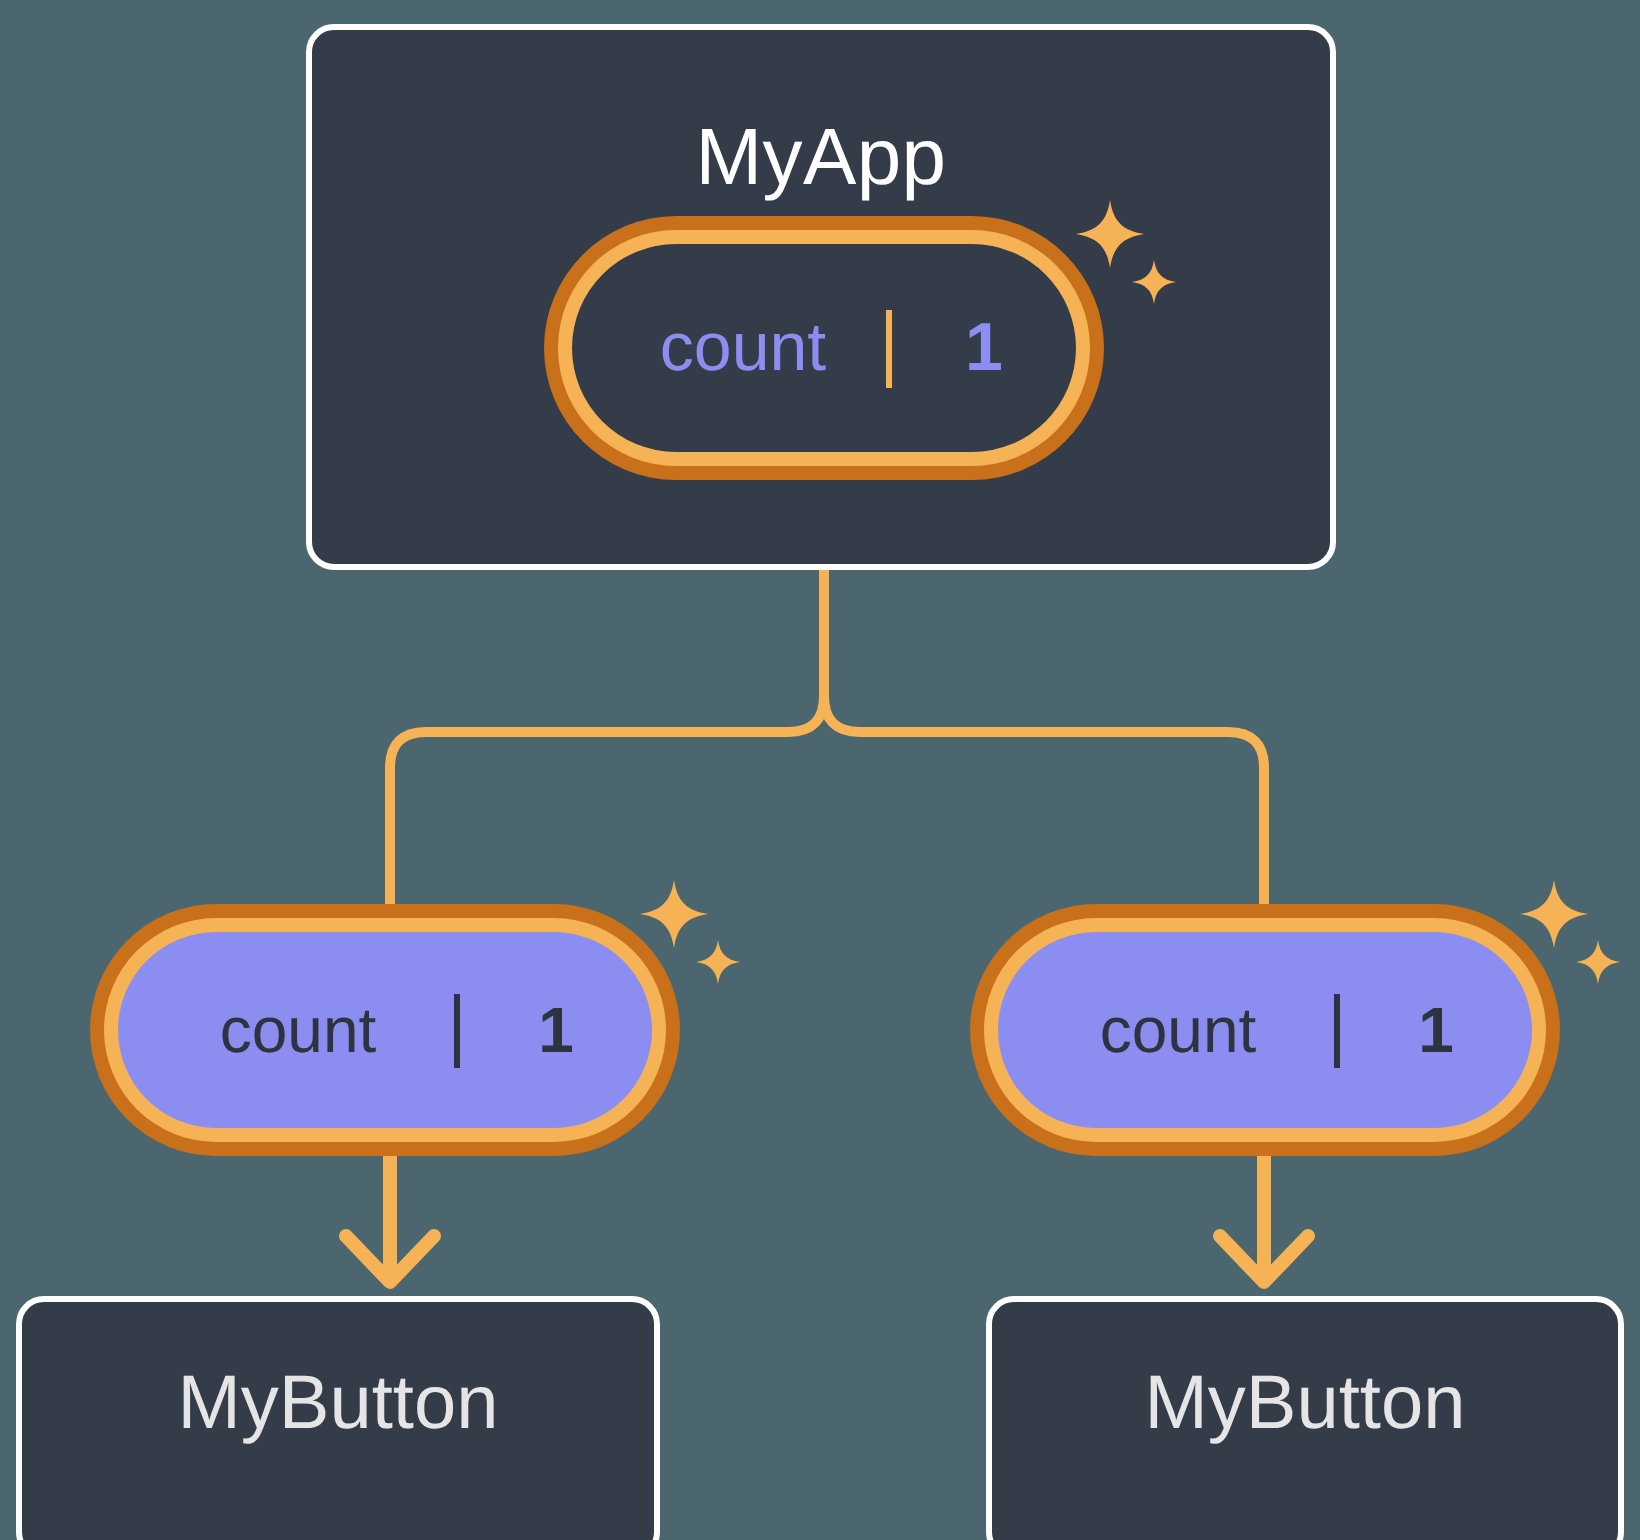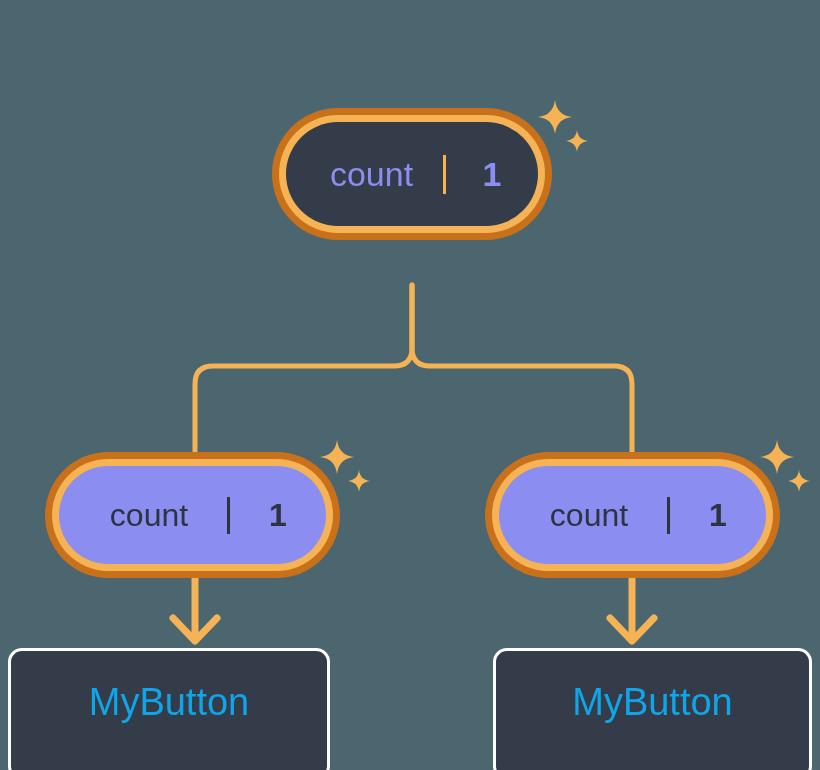--- a/index.html
+++ b/index.html
@@ -49,21 +49,21 @@
   #app-box   { left: 153px; top: 12px;  width: 515px; height: 273px; }
   #app-title { top: 42px; }
 
   #btn-box-left  { left: 8px;   top: 648px; width: 322px; height: 132px; }
   #btn-box-right { left: 493px; top: 648px; width: 319px; height: 132px; }
   .btn-title {
     position: absolute;
     left: 0; right: 0;
     top: 30px;
     text-align: center;
-    color: #0ea5e9;
+    color: #e5e5e5;
     font-size: 38px;
     white-space: nowrap;
   }
 
   
   .pill {
     position: absolute;
     box-sizing: border-box;
     border-radius: 999px;
     background: #c8701a;          
@@ -142,20 +142,23 @@
              Q 632 366 632 384
              L 632 452" fill="none" stroke="#f5b355" stroke-width="5" stroke-linecap="round" stroke-linejoin="round"></path>
 
     <path d="M 195 578 L 195 640" fill="none" stroke="#f5b355" stroke-width="7" stroke-linecap="round"></path>
     <path d="M 173 618 L 195 641 L 217 618" fill="none" stroke="#f5b355" stroke-width="7" stroke-linecap="round" stroke-linejoin="round"></path>
 
     <path d="M 632 578 L 632 640" fill="none" stroke="#f5b355" stroke-width="7" stroke-linecap="round"></path>
     <path d="M 610 618 L 632 641 L 654 618" fill="none" stroke="#f5b355" stroke-width="7" stroke-linecap="round" stroke-linejoin="round"></path>
   </svg>
 
+  <div id="app-box" class="comp-box">
+    <div id="app-title" class="comp-title">MyApp</div>
+  </div>
 
   <div id="pill-app" class="pill">
     <div class="pill-mid">
       <div class="pill-inner">
         <div class="pill-key">count</div>
         <div class="pill-val">1</div>
       </div>
     </div>
   </div>
 

